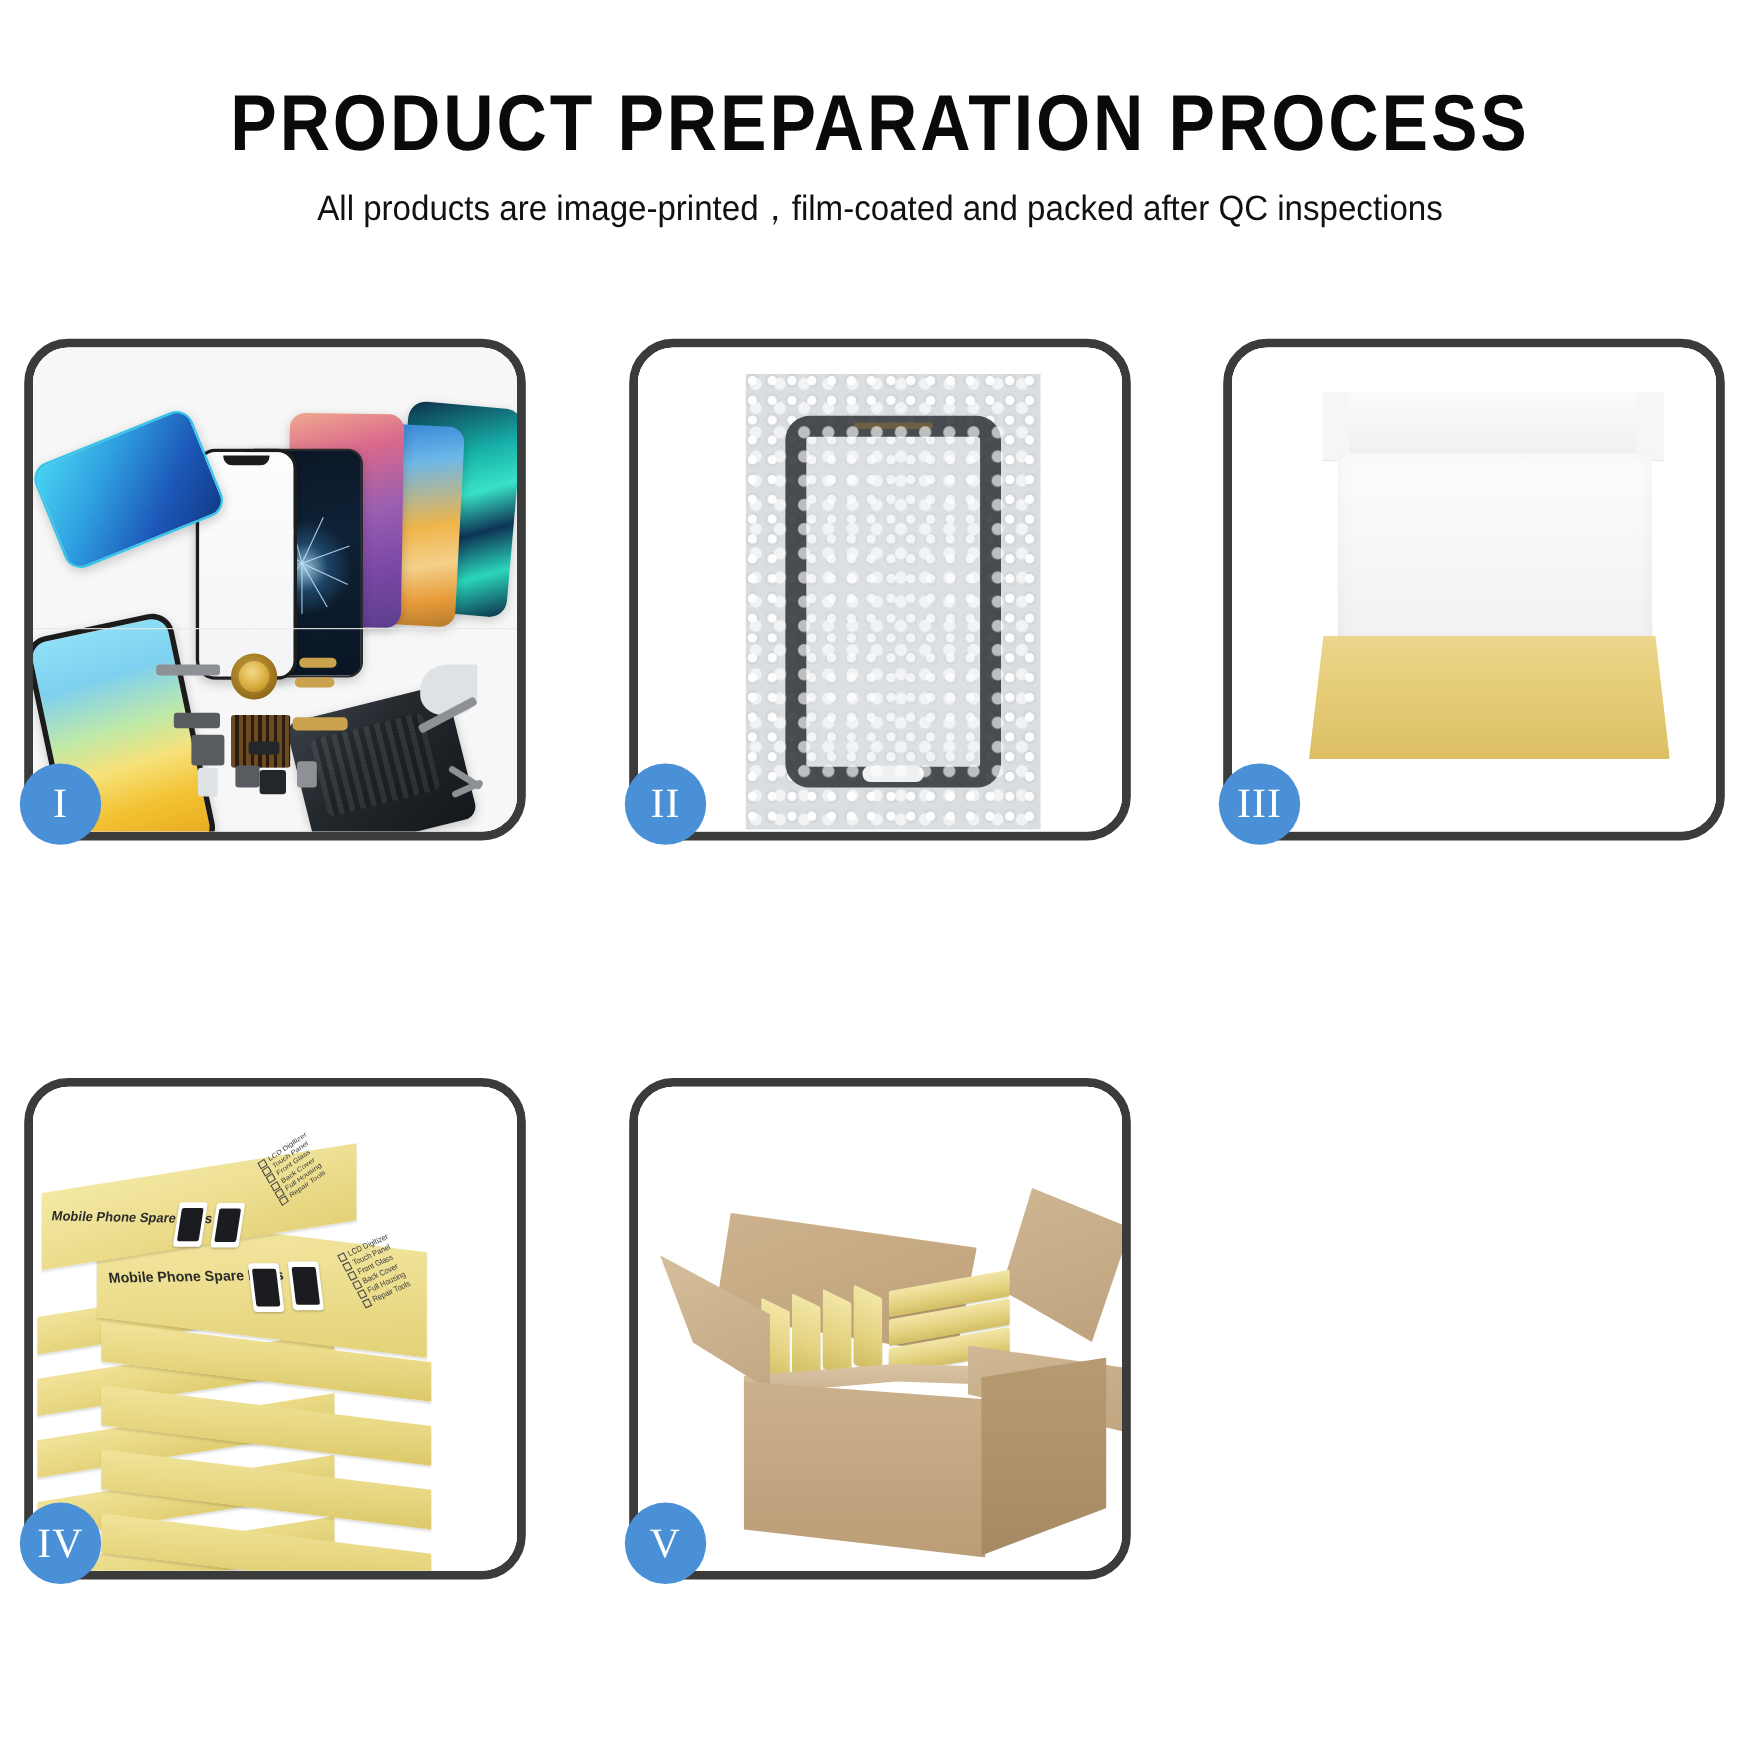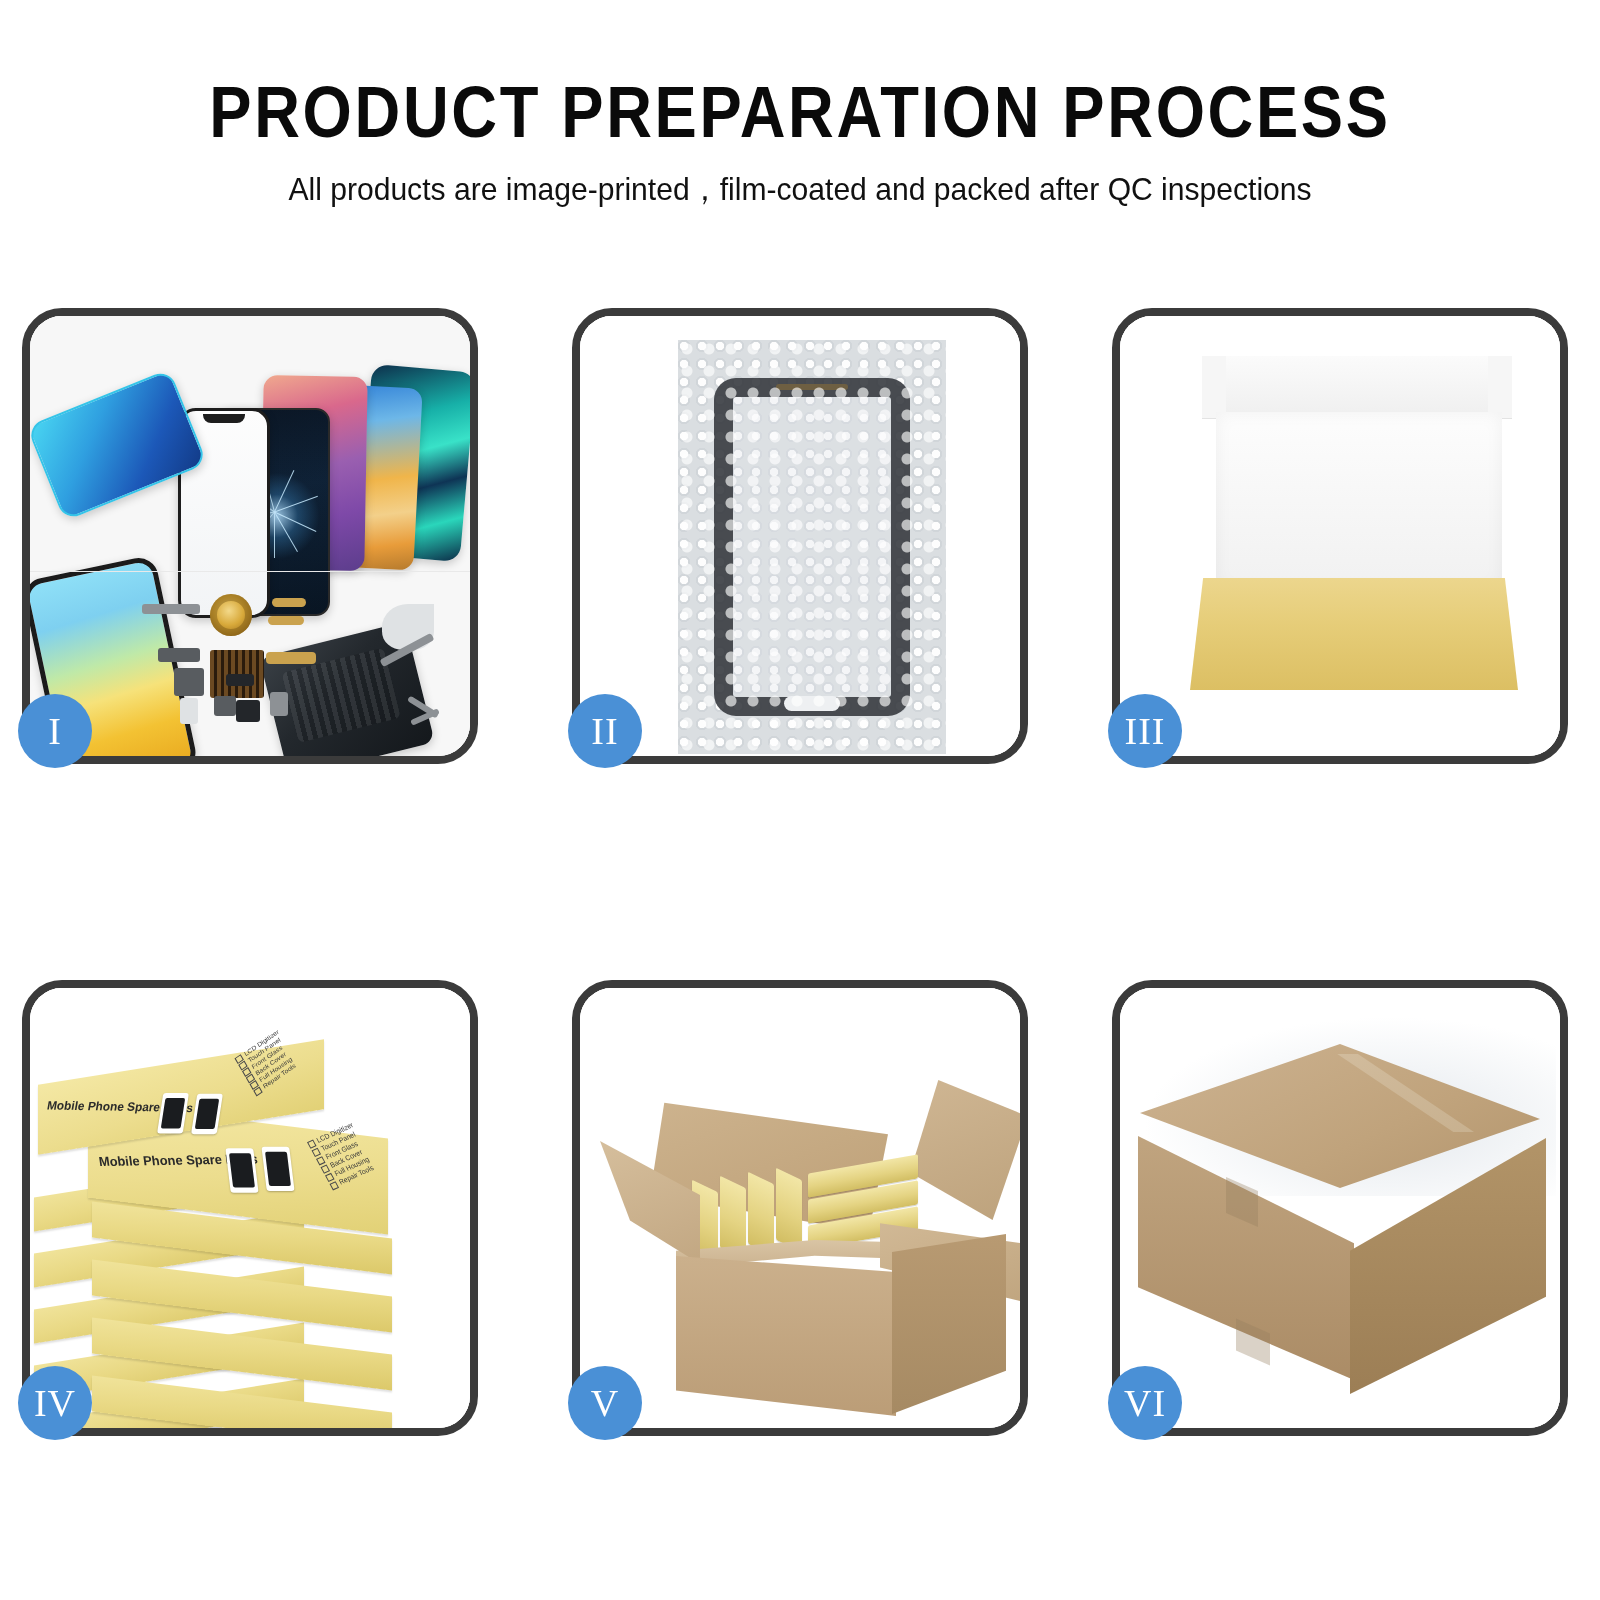--- a/index.html
+++ b/index.html
@@ -548,28 +548,14 @@
           <div class="cb cb-rim"></div>
           <div class="flap flap-left"></div>
           <div class="flap flap-front"></div>
           <div class="cb cb-front"></div>
           <div class="cb cb-side"></div>
         </div>
       </div>
       <div class="badge">V</div>
     </div>
 
-    <div class="panel p-col2 r-bot">
-      <div class="clip">
-        <div class="sealed-bg">
-          <div class="sl-shadow"></div>
-          <div class="sl-top"></div>
-          <div class="sl-tape"></div>
-          <div class="sl-left"></div>
-          <div class="sl-right"></div>
-          <div class="sl-seam" style="left:106px;top:196px;width:32px;height:36px;background:rgba(150,125,95,.35);transform:skewY(24deg);"></div>
-          <div class="sl-seam" style="left:116px;top:338px;width:34px;height:32px;background:rgba(150,125,95,.35);transform:skewY(24deg);"></div>
-        </div>
-      </div>
-      <div class="badge">VI</div>
-    </div>
   </div>
 </div>
 
 </body></html>

